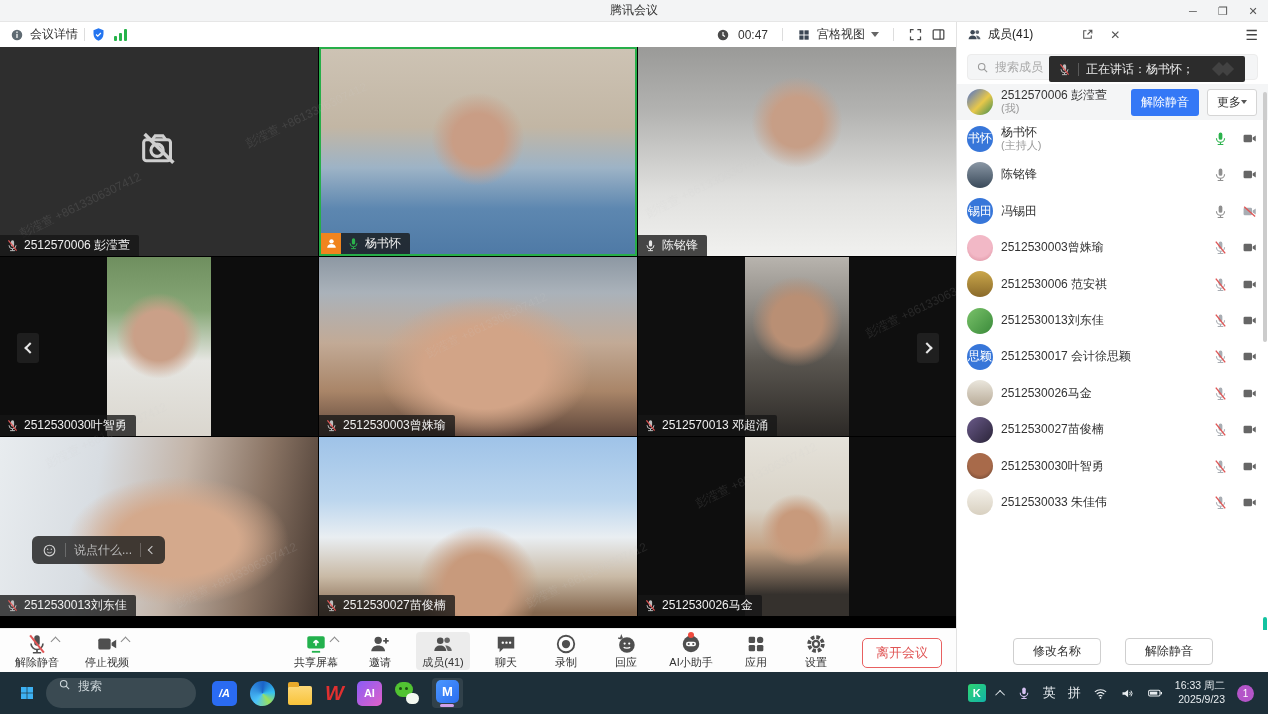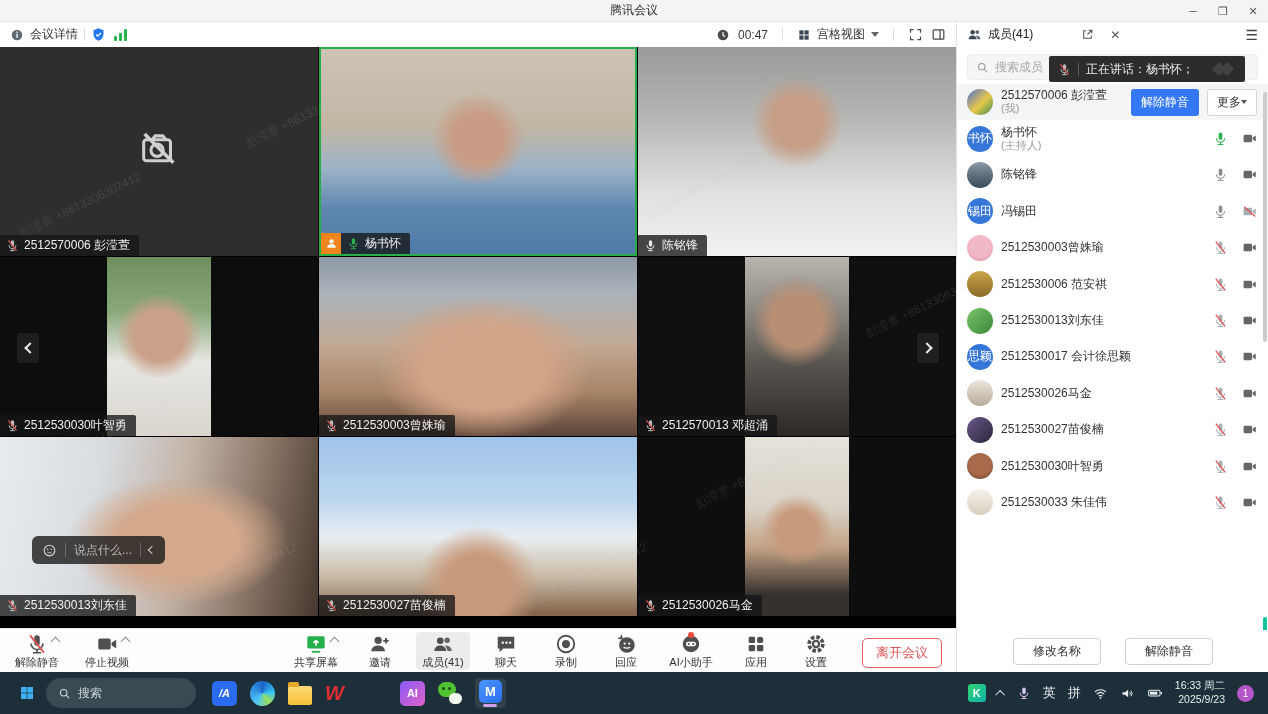--- a/index.html
+++ b/index.html
@@ -127,29 +127,29 @@
 
   .scroll-thumb { position:absolute; right:1px; top:70px; width:4px; height:250px; background:#ccc; border-radius:2px; }
   .scroll-teal { position:absolute; right:1px; top:595px; width:4px; height:44px; background:#12c3a0; border-radius:2px; }
 
   .pfoot { position:absolute; left:0; bottom:0; width:312px; height:42px; display:flex; align-items:center; justify-content:center; gap:24px; background:#fff; }
   .pf-btn { width:88px; height:27px; border:1px solid #cfcfcf; border-radius:4px; background:#fff; display:flex; align-items:center; justify-content:center; font-size:12px; color:#333; }
 
   
   .taskbar { position:absolute; left:0; top:672px; width:1268px; height:42px; background:#1d2f39; display:flex; align-items:center; padding:0 10px; }
   .start { width:34px; height:34px; display:flex; align-items:center; justify-content:center; color:#3db1f2; }
-  .tsearch { width:150px; height:30px; border-radius:15px; background:#3a4a52; display:flex; align-items:center; gap:7px; padding:8px 12px; color:#cdd6da; margin-left:2px; }
+  .tsearch { width:150px; height:30px; border-radius:15px; background:#3a4a52; display:flex; align-items:flex-start; gap:7px; padding:0 12px; color:#cdd6da; margin-left:2px; }
   .apps { display:flex; align-items:center; gap:13px; margin-left:16px; }
   .appic { width:25px; height:25px; border-radius:5px; display:flex; align-items:center; justify-content:center; color:#fff; font-weight:bold; font-size:11px; }
   .a-jy { background:#2a6bf2; font-style:italic; }
   .a-edge { border-radius:50%; background:conic-gradient(from 220deg,#4cc3fa,#1b63c8 40%,#35c1f1 62%,#9be15d 78%,#4cc3fa); }
   .a-folder { position:relative; width:24px; height:19px; background:linear-gradient(#fdd978,#f8c33a); border-radius:2px; margin-top:4px; }
   .a-folder:before { content:""; position:absolute; top:-4px; left:0; width:11px; height:5px; background:#e8a92a; border-radius:2px 2px 0 0; }
   .a-wps { color:#e33: ; color:#e03030; font-size:20px; font-weight:bold; font-style:italic; }
-  .a-ai { background:linear-gradient(135deg,#8a5cf6,#e060c8);margin-left:43px; }
+  .a-ai { background:linear-gradient(135deg,#8a5cf6,#e060c8); }
   .a-wx { position:relative; width:24px; height:22px; }
   .a-wx .b1 { position:absolute; left:0; top:0; width:18px; height:15px; background:#51c332; border-radius:8px; }
   .a-wx .b1 i { position:absolute; width:3px; height:3px; border-radius:50%; background:#1d4d12; top:5px; } .a-wx .b1 i:first-child{left:4px;} .a-wx .b1 i:last-child{left:10px;}
   .a-wx .b2 { position:absolute; right:0; bottom:0; width:13px; height:11px; background:#f3f9f1; border-radius:6px; }
   .meet-wrap { display:flex; flex-direction:column; align-items:center; background:rgba(255,255,255,.09); border-radius:4px; padding:2px 4px 1px 4px; }
   .a-meet { background:linear-gradient(135deg,#4a97ff,#2b6df0); font-size:13px; }
   .meet-line { width:14px; height:3px; border-radius:2px; background:#cfa0e9; margin-top:1px; }
   .tray { margin-left:auto; display:flex; align-items:center; gap:12px; color:#e8edf0; padding-right:4px; }
   .kdoc { width:18px; height:18px; border-radius:3px; background:linear-gradient(135deg,#2ed573,#12b3a8); display:flex; align-items:center; justify-content:center; color:#fff; font-weight:bold; font-size:11px; }
   .tray .up { width:7px; height:7px; border-left:1.6px solid #dfe6ea; border-top:1.6px solid #dfe6ea; transform:rotate(45deg) translateY(2px); }

